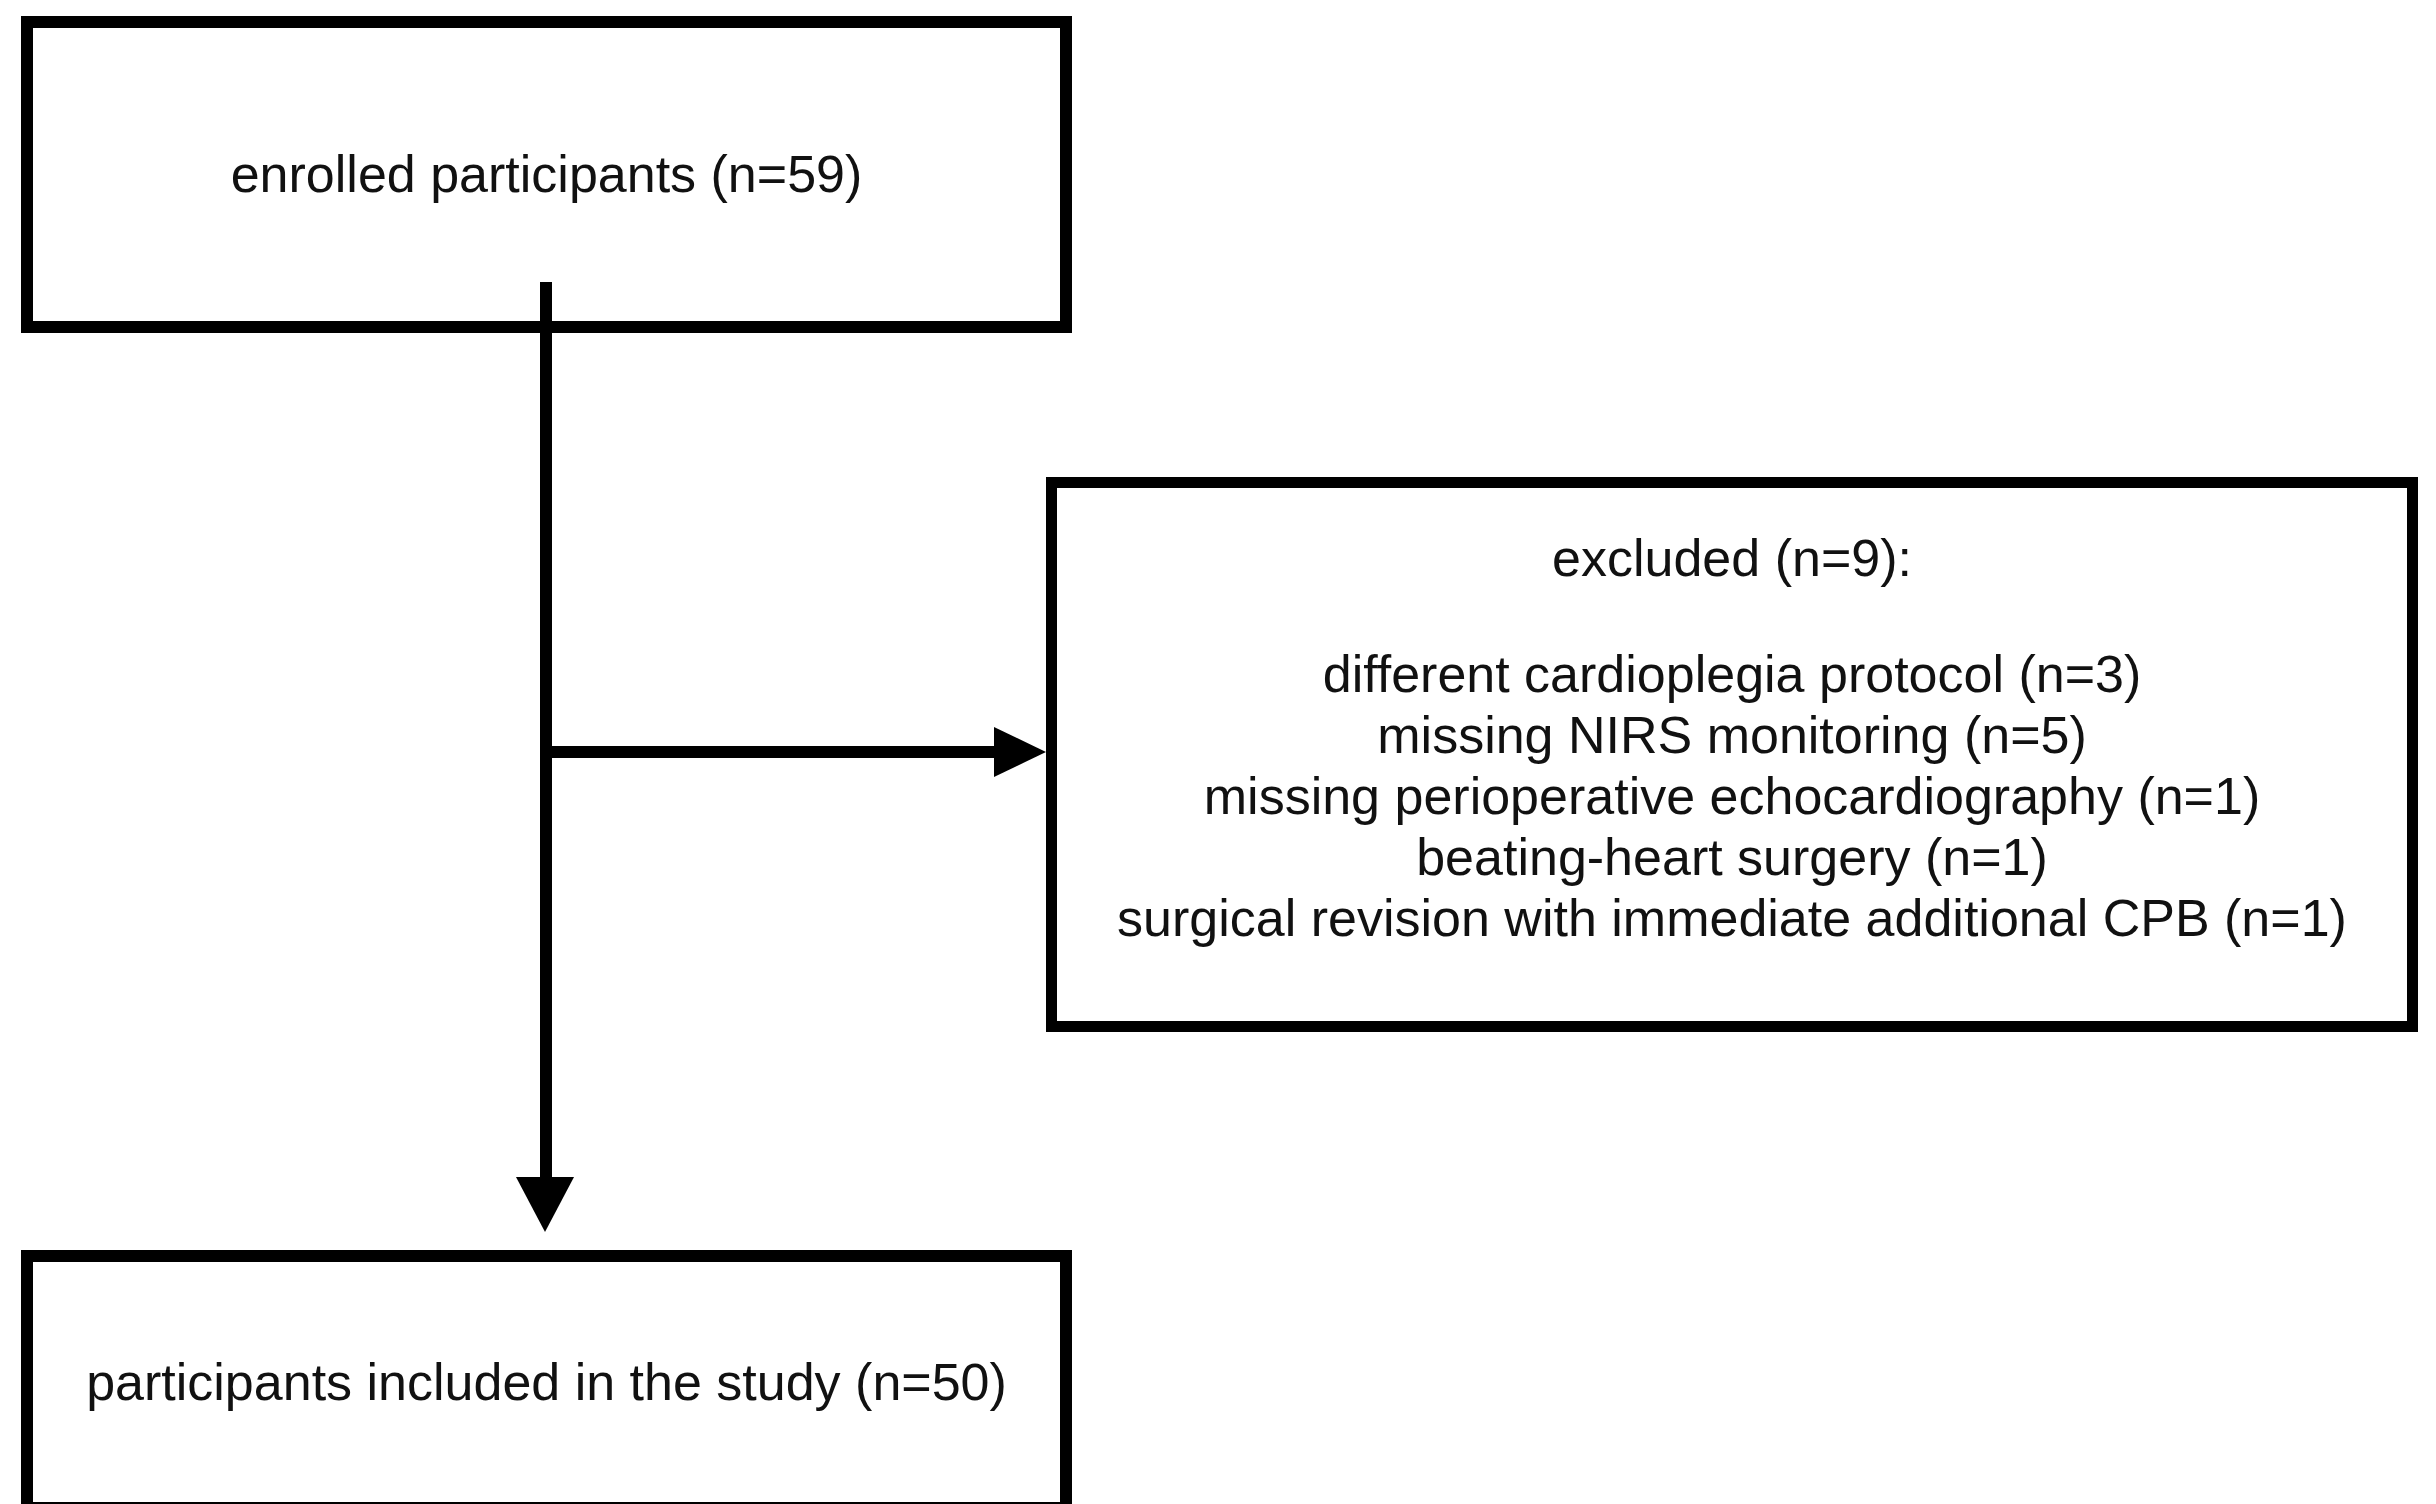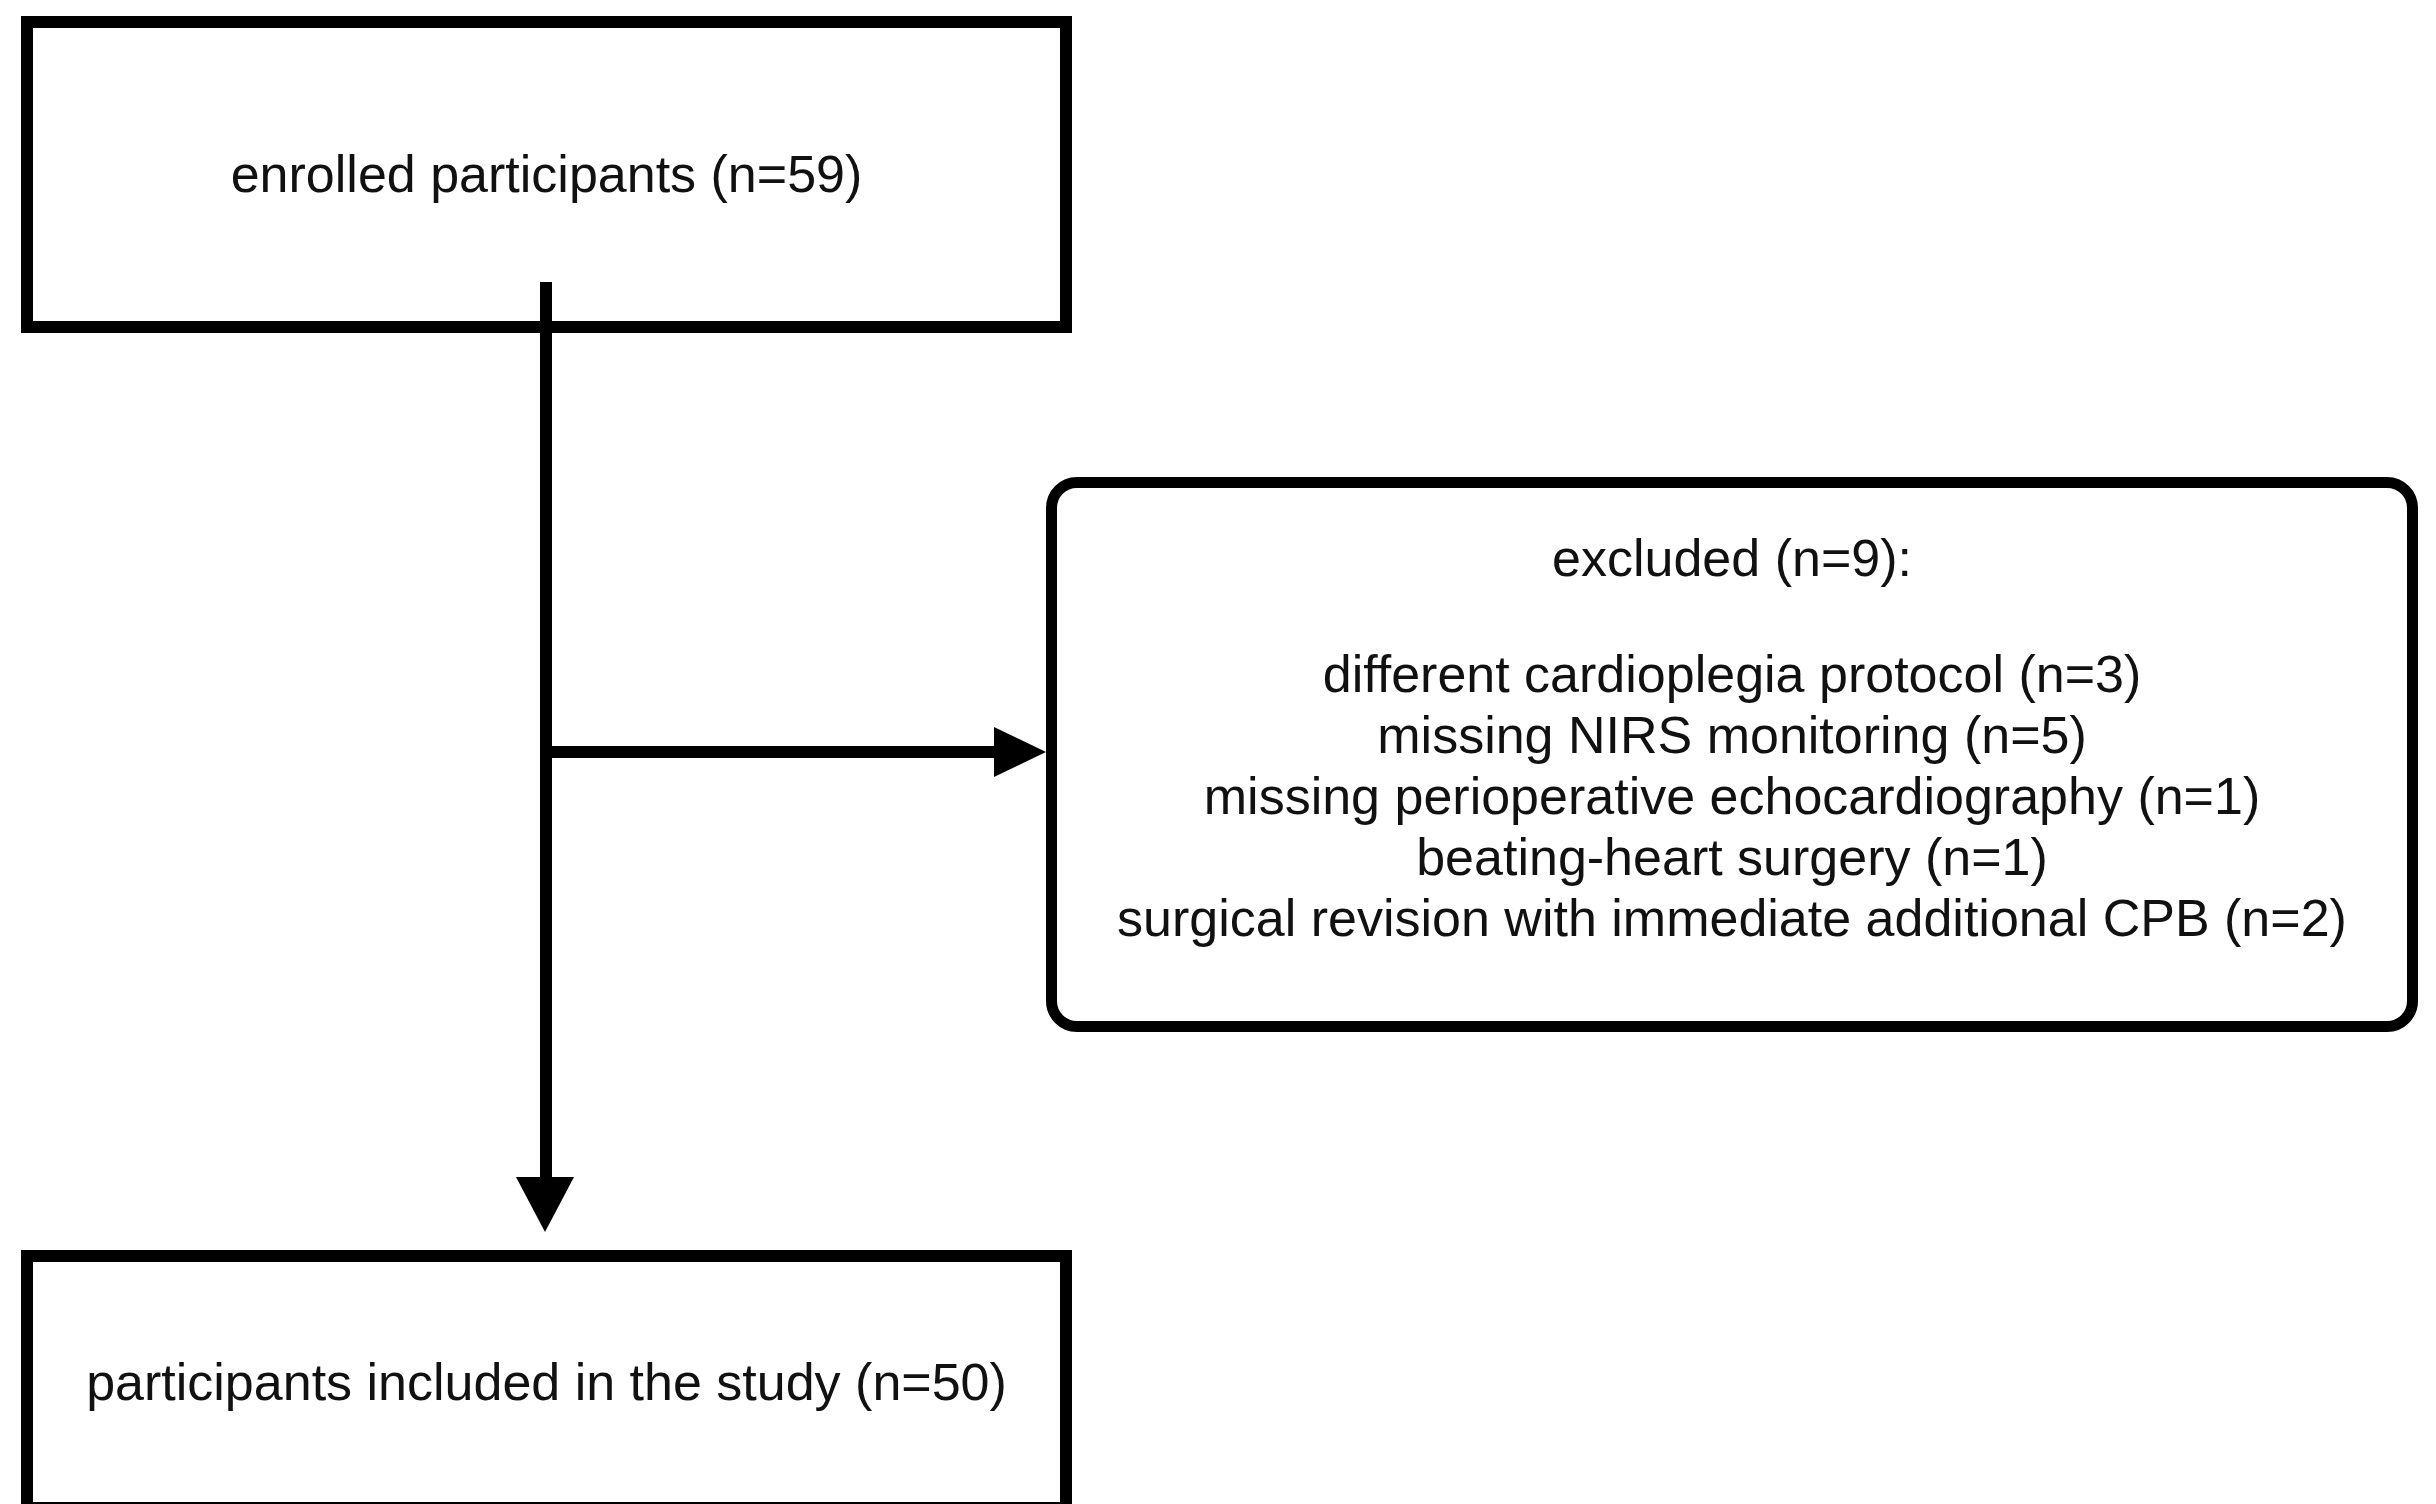--- a/index.html
+++ b/index.html
@@ -35,21 +35,20 @@
   .node--included {
     left: 21px; top: 1227px;
     width: 1051px; height: 264px; margin-top: 23px;
   }
   .node--excluded {
     left: 1046px; top: 477px;
     width: 1372px; height: 555px;
     border-width: 11.4px;
     flex-direction: column;
     padding: 19px 19px 52px 19px;
-    border-radius: 31px;
   }
   .node--excluded .excl-title {
     margin-bottom: 55px;
   }
   .edge-part {
     position: absolute;
     background: #000000;
   }
   .vline {
     left: 540px; top: 282px;
@@ -90,21 +89,21 @@
 
   <div class="edge-part hline"></div>
   <div class="hhead"></div>
 
   <div class="node node--excluded">
     <div class="excl-title">excluded (n=9):</div>
     <div>different cardioplegia protocol (n=3)</div>
     <div>missing NIRS monitoring (n=5)</div>
     <div>missing perioperative echocardiography (n=1)</div>
     <div>beating-heart surgery (n=1)</div>
-    <div>surgical revision with immediate additional CPB (n=2)</div>
+    <div>surgical revision with immediate additional CPB (n=1)</div>
   </div>
 
   <div class="node node--included">
     <span>participants included in the study (n=50)</span>
   </div>
 
 </div>
 
 
 </body></html>

